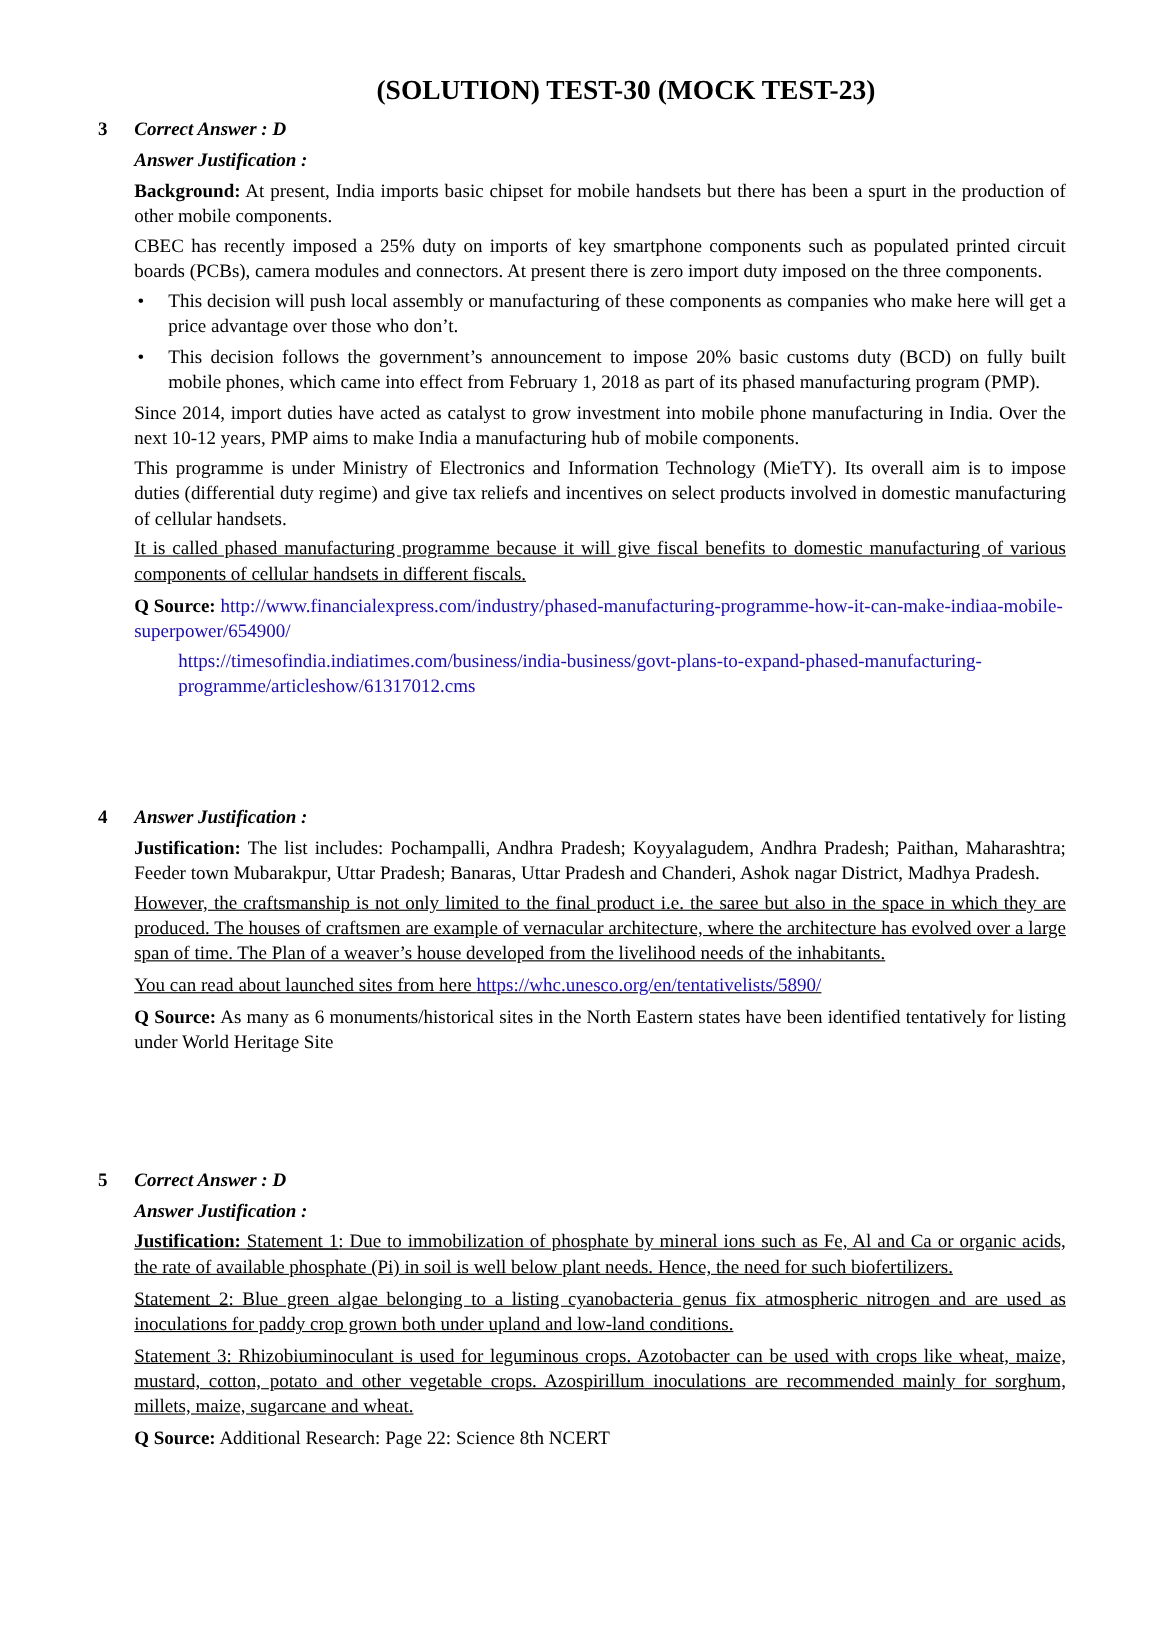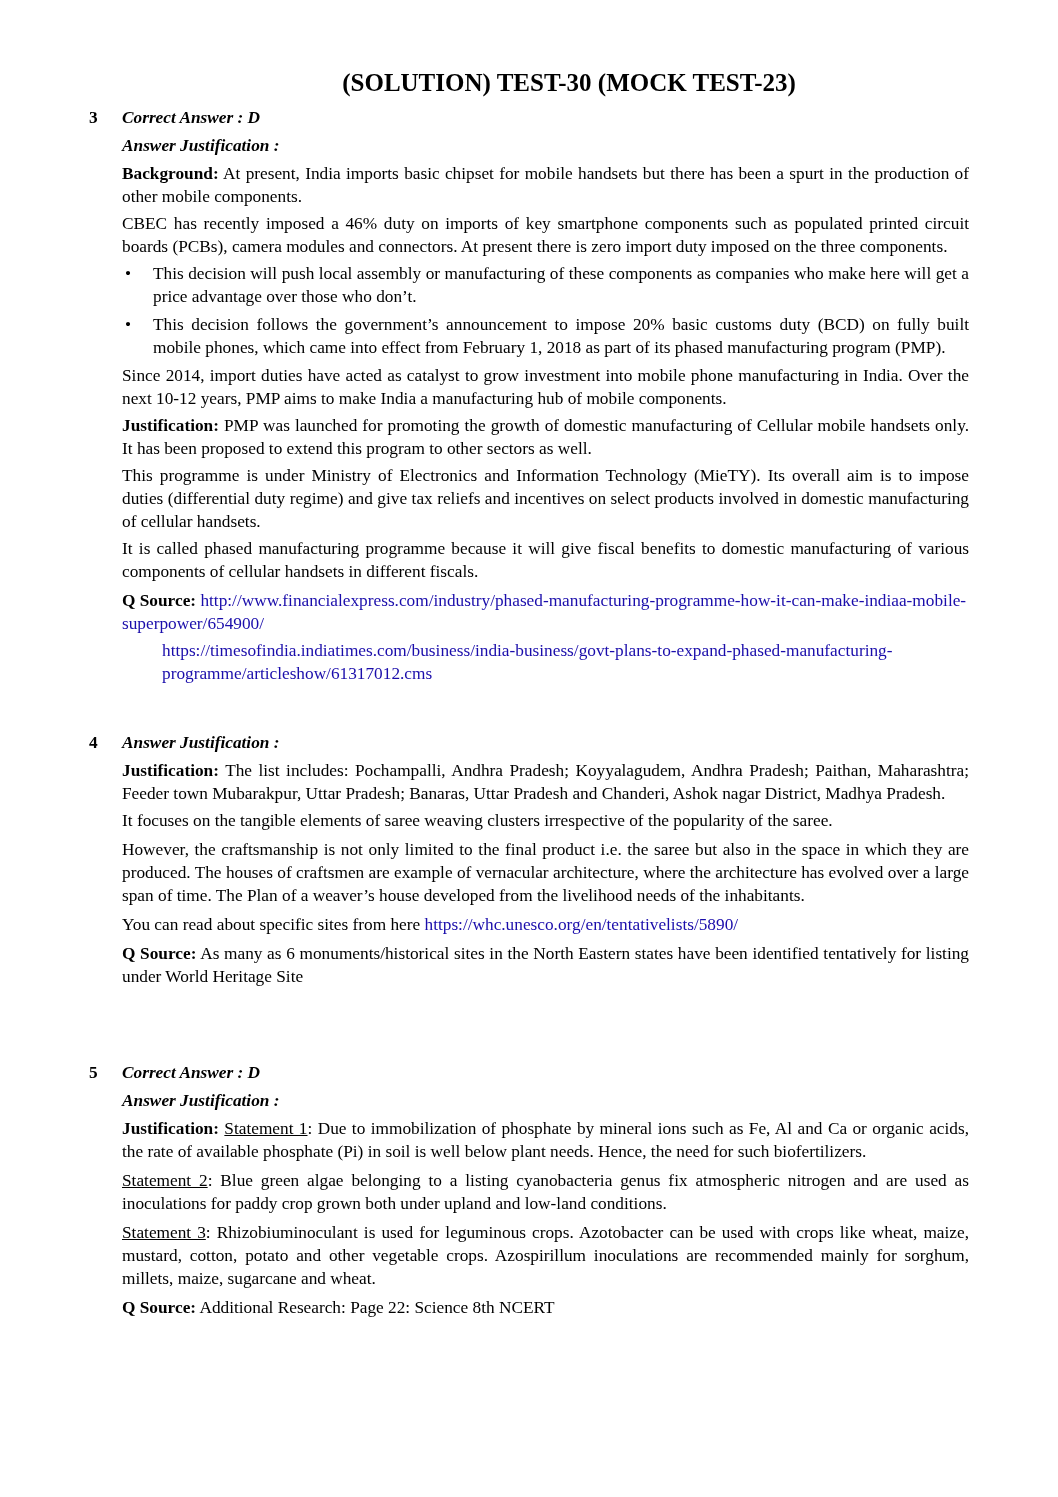--- a/index.html
+++ b/index.html
@@ -54,21 +54,21 @@
       font-weight: bold;
       margin: 0 0 5px 0;
       height: 23px;
       font-style: italic;
     }
     p {
       margin: 0 0 4px 0;
       text-align: justify;
       text-justify: inter-word;
     }
-    p.gap { margin-bottom: 6px; }
+    p.gap { margin-bottom: 6px; text-decoration: underline; }
     b { font-weight: bold; }
     u { text-decoration: underline; }
     a {
       color: #1a0dab;
       text-decoration: none;
     }
     ul {
       margin: 0 0 5px 0;
       padding: 0;
       list-style: none;
@@ -91,42 +91,40 @@
 <div class="page">
 
   <div class="title">(SOLUTION)  TEST-30 (MOCK TEST-23)</div>
 
   <div class="question" style="top:106px;">
     <div class="qnum">3</div>
     <div class="qbody">
       <div class="hd">Correct Answer : D</div>
       <div class="hd">Answer Justification :</div>
       <p><b>Background:</b><span> At present, India imports basic chipset for mobile handsets but there has been a spurt in the production of other mobile components.</span></p>
-      <p>CBEC has recently imposed a 46% duty on imports of key smartphone components such as populated printed circuit boards (PCBs), camera modules and connectors. At present there is zero import duty imposed on the three components.</p>
+      <p>CBEC has recently imposed a 25% duty on imports of key smartphone components such as populated printed circuit boards (PCBs), camera modules and connectors. At present there is zero import duty imposed on the three components.</p>
       <ul>
         <li><span class="bullet">•</span><span>This decision will push local assembly or manufacturing of these components as companies who make here will get a price advantage over those who don’t.</span></li>
         <li><span class="bullet">•</span><span>This decision follows the government’s announcement to impose 20% basic customs duty (BCD) on fully built mobile phones, which came into effect from February 1, 2018 as part of its phased manufacturing program (PMP).</span></li>
       </ul>
       <p>Since 2014, import duties have acted as catalyst to grow investment into mobile phone manufacturing in India. Over the next 10-12 years, PMP aims to make India a manufacturing hub of mobile components.</p>
-      <p><b>Justification:</b><span> PMP was launched for promoting the growth of domestic manufacturing of Cellular mobile handsets only. It has been proposed to extend this program to other sectors as well.</span></p>
       <p>This programme is under Ministry of Electronics and Information Technology (MieTY). Its overall aim is to impose duties (differential duty regime) and give tax reliefs and incentives on select products involved in domestic manufacturing of cellular handsets.</p>
       <p class="gap">It is called phased manufacturing programme because it will give fiscal benefits to domestic manufacturing of various components of cellular handsets in different fiscals.</p>
       <p style="text-align:left;"><b>Q Source:</b> <a style="word-break:break-all;">http://www.financialexpress.com/industry/phased-manufacturing-programme-how-it-can-make-indiaa-mobile-superpower/654900/</a></p>
       <p style="text-align:left;margin-left:40px;"><a>https://timesofindia.indiatimes.com/business/india-business/govt-plans-to-expand-phased-manufacturing-programme/articleshow/61317012.cms</a></p>
     </div>
   </div>
 
   <div class="question" style="top:731px;">
     <div class="qnum">4</div>
     <div class="qbody">
       <div class="hd">Answer Justification :</div>
       <p><b>Justification:</b><span> The list includes: Pochampalli, Andhra Pradesh; Koyyalagudem, Andhra Pradesh; Paithan, Maharashtra; Feeder town Mubarakpur, Uttar Pradesh; Banaras, Uttar Pradesh and Chanderi, Ashok nagar District, Madhya Pradesh.</span></p>
-      <p class="gap">It focuses on the tangible elements of saree weaving clusters irrespective of the popularity of the saree.</p>
       <p class="gap">However, the craftsmanship is not only limited to the final product i.e. the saree but also in the space in which they are produced. The houses of craftsmen are example of vernacular architecture, where the architecture has evolved over a large span of time. The Plan of a weaver’s house developed from the livelihood needs of the inhabitants.</p>
-      <p class="gap"><span>You can read about specific sites from here </span><a>https://whc.unesco.org/en/tentativelists/5890/</a></p>
+      <p class="gap"><span>You can read about launched sites from here </span><a>https://whc.unesco.org/en/tentativelists/5890/</a></p>
       <p><b>Q Source:</b><span> As many as 6 monuments/historical sites in the North Eastern states have been identified tentatively for listing under World Heritage Site</span></p>
     </div>
   </div>
 
   <div class="question" style="top:1061px;">
     <div class="qnum">5</div>
     <div class="qbody">
       <div class="hd">Correct Answer : D</div>
       <div class="hd">Answer Justification :</div>
       <p class="gap"><b>Justification:</b> <u>Statement 1</u><span>: Due to immobilization of phosphate by mineral ions such as Fe, Al and Ca or organic acids, the rate of available phosphate (Pi) in soil is well below plant needs. Hence, the need for such biofertilizers.</span></p>

